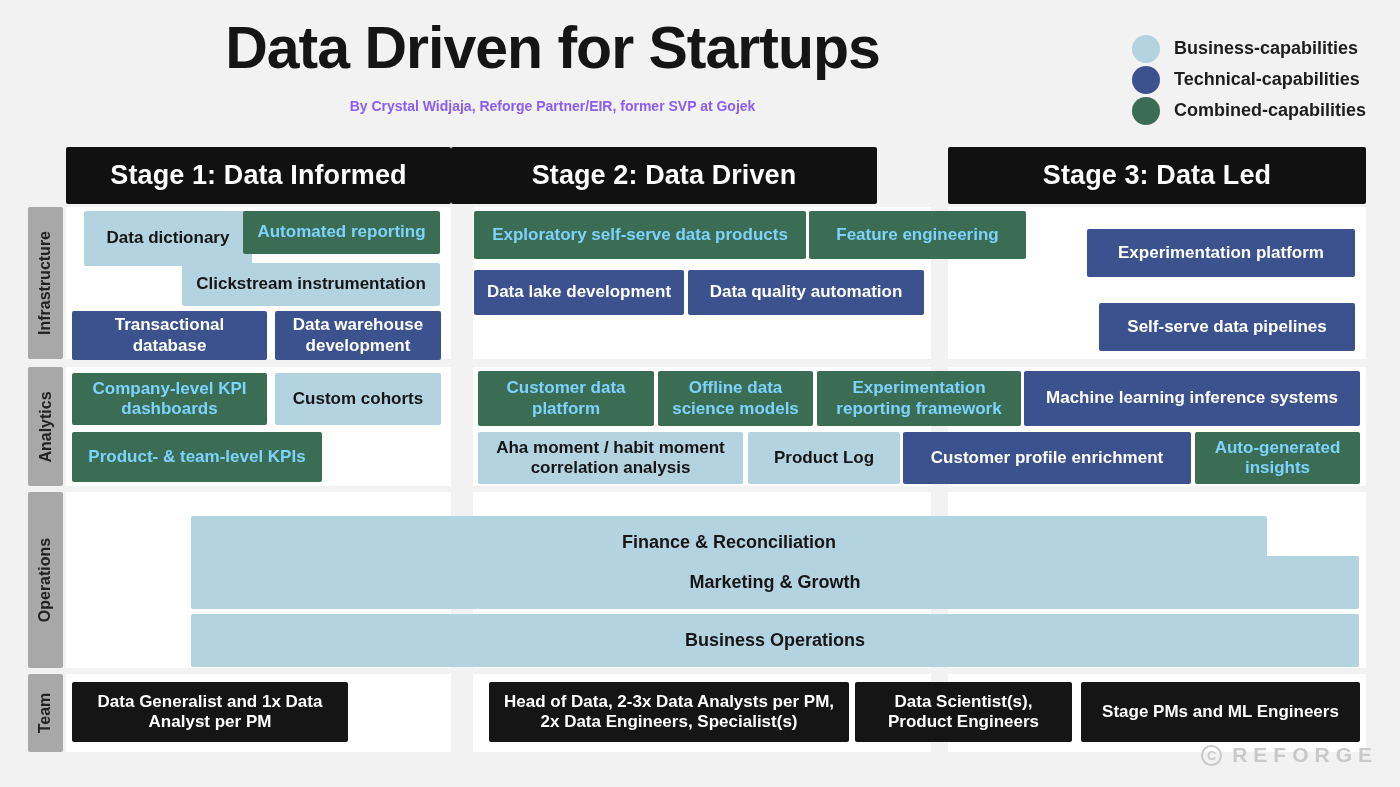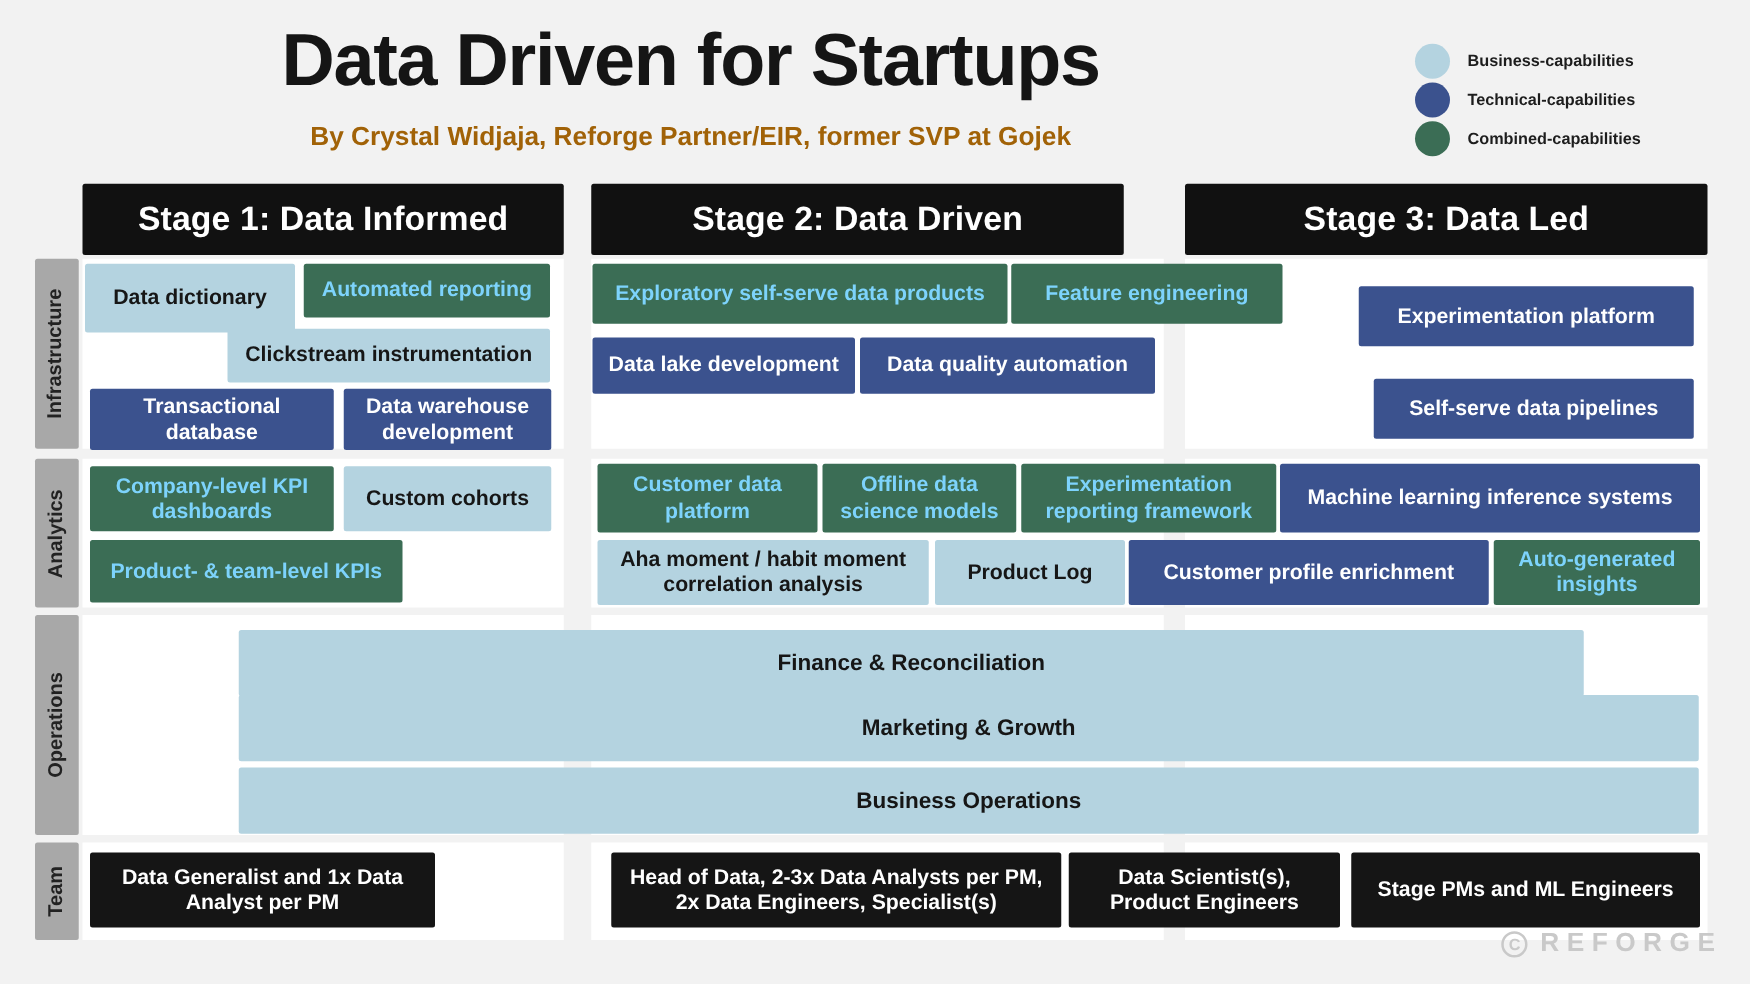--- a/index.html
+++ b/index.html
@@ -14,29 +14,29 @@
   
   .title {
     position: absolute; left: 0; top: 18px; width: 1105px;
     text-align: center;
     font-size: 59px; font-weight: bold; color: #151515;
     letter-spacing: -1px; line-height: 1.05;
   }
   .subtitle {
     position: absolute; left: 0; top: 98px; width: 1105px;
     text-align: center;
-    font-size: 21px; font-weight: bold; color: #a16207;
+    font-size: 14px; font-weight: bold; color: #8b5cf6;
   }
 
   
   .legend { position: absolute; left: 1132px; top: 33px; }
   .legend-row { display: flex; align-items: center; height: 31px; }
   .legend-dot { width: 28px; height: 28px; border-radius: 50%; flex: 0 0 28px; }
   .legend-label {
-    margin-left: 14px; font-size: 13px; font-weight: bold; color: #1d1d1d;
+    margin-left: 14px; font-size: 18px; font-weight: bold; color: #1d1d1d;
     white-space: nowrap;
   }
 
   
   .rowlabel {
     position: absolute; left: 28px; width: 35px;
     background: #a8a8a8; border-radius: 2px;
     display: flex; align-items: center; justify-content: center;
   }
   .rowlabel span {
@@ -129,28 +129,28 @@
   <div class="panel" style="left:473px;top:492px;width:458px;height:176px"></div>
   <div class="panel" style="left:948px;top:492px;width:418px;height:176px"></div>
 
   <div class="panel" style="left:66px;top:674px;width:385px;height:78px"></div>
   <div class="panel" style="left:473px;top:674px;width:458px;height:78px"></div>
   <div class="panel" style="left:948px;top:674px;width:418px;height:78px"></div>
 
   <div class="stagehdr" style="left:66px;top:147px;width:385px">
     <span>Stage 1: Data Informed</span>
   </div>
-  <div class="stagehdr" style="left:473px;top:147px;width:426px">
+  <div class="stagehdr" style="left:451px;top:147px;width:426px">
     <span>Stage 2: Data Driven</span>
   </div>
   <div class="stagehdr" style="left:948px;top:147px;width:418px">
     <span>Stage 3: Data Led</span>
   </div>
 
-  <div class="box biz f17" style="left:68px;top:211px;width:168px;height:55px">Data dictionary</div>
+  <div class="box biz f17" style="left:84px;top:211px;width:168px;height:55px">Data dictionary</div>
   <div class="box comb f17" style="left:243px;top:211px;width:197px;height:43px">Automated reporting</div>
   <div class="box biz f17" style="left:182px;top:263px;width:258px;height:43px">Clickstream instrumentation</div>
   <div class="box tech f17" style="left:72px;top:311px;width:195px;height:49px">Transactional database</div>
   <div class="box tech f17" style="left:275px;top:311px;width:166px;height:49px">Data warehouse development</div>
 
   <div class="box comb f17" style="left:474px;top:211px;width:332px;height:48px">Exploratory self-serve data products</div>
   <div class="box comb f17" style="left:809px;top:211px;width:217px;height:48px">Feature engineering</div>
   <div class="box tech f17" style="left:474px;top:270px;width:210px;height:45px">Data lake development</div>
   <div class="box tech f17" style="left:688px;top:270px;width:236px;height:45px">Data quality automation</div>
 
@@ -164,21 +164,21 @@
   <div class="box comb f17" style="left:478px;top:371px;width:176px;height:55px">Customer data platform</div>
   <div class="box comb f17" style="left:658px;top:371px;width:155px;height:55px">Offline data science models</div>
   <div class="box comb f17" style="left:817px;top:371px;width:204px;height:55px">Experimentation reporting framework</div>
   <div class="box biz f17" style="left:478px;top:432px;width:265px;height:52px">Aha moment / habit moment correlation analysis</div>
   <div class="box biz f17" style="left:748px;top:432px;width:152px;height:52px">Product Log</div>
 
   <div class="box tech f17" style="left:1024px;top:371px;width:336px;height:55px">Machine learning inference systems</div>
   <div class="box tech f17" style="left:903px;top:432px;width:288px;height:52px">Customer profile enrichment</div>
   <div class="box comb f17" style="left:1195px;top:432px;width:165px;height:52px">Auto-generated insights</div>
 
-  <div class="box biz f18" style="left:191px;top:504px;width:1076px;height:53px">Finance &amp; Reconciliation</div>
+  <div class="box biz f18" style="left:191px;top:516px;width:1076px;height:53px">Finance &amp; Reconciliation</div>
   <div class="box biz f18" style="left:191px;top:556px;width:1168px;height:53px">Marketing &amp; Growth</div>
   <div class="box biz f18" style="left:191px;top:614px;width:1168px;height:53px">Business Operations</div>
 
   <div class="box team f17" style="left:72px;top:682px;width:276px;height:60px">Data Generalist and 1x Data Analyst per PM</div>
   <div class="box team f17" style="left:489px;top:682px;width:360px;height:60px">Head of Data, 2-3x Data Analysts per PM, 2x Data Engineers, Specialist(s)</div>
   <div class="box team f17" style="left:855px;top:682px;width:217px;height:60px">Data Scientist(s), Product Engineers</div>
   <div class="box team f17" style="left:1081px;top:682px;width:279px;height:60px">Stage PMs and ML Engineers</div>
 
   <div class="watermark">
     <span class="wm-c">C</span>

